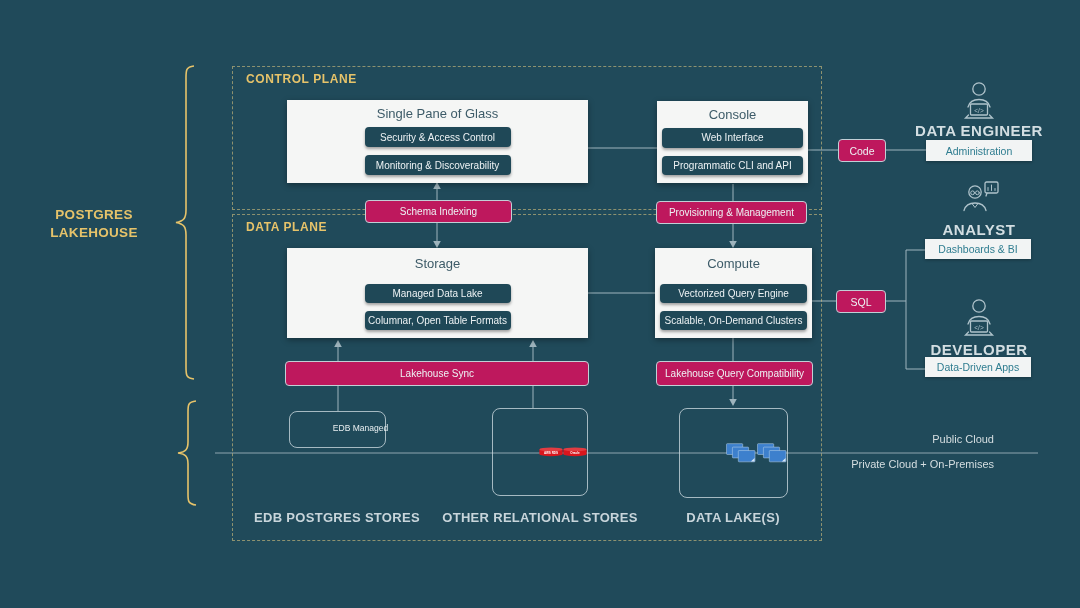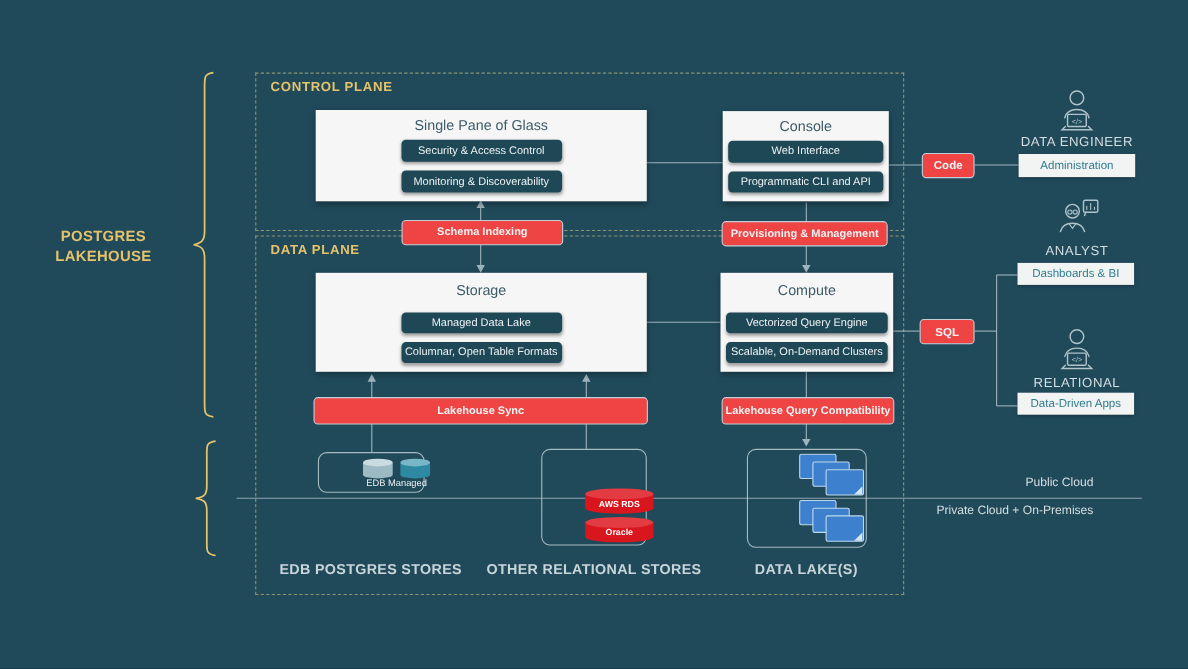--- a/index.html
+++ b/index.html
@@ -11,29 +11,29 @@
   .side-label{position:absolute;width:140px;text-align:center;color:#E6C36A;font-weight:bold;
               font-size:13.5px;line-height:18px;letter-spacing:0.3px;z-index:3;}
   .panel{position:absolute;background:#F5F6F5;border-radius:0;display:flex;flex-direction:column;
          align-items:center;box-shadow:0 2px 6px rgba(0,0,0,0.35);z-index:3;padding-top:5px;box-sizing:border-box;}
   .panel-title{font-size:13px;color:#3D5B68;line-height:18px;margin-bottom:4px;}
   .panel--tall{padding-top:7px;}
   .panel--tall .panel-title{margin-bottom:11px;}
   .chip{width:146px;height:22px;background:#1F4857;border-radius:4px;color:#EDF2F4;font-size:10px;
         display:flex;align-items:center;justify-content:center;margin-bottom:8px;
         box-shadow:0 2px 3px rgba(0,0,0,0.35);white-space:nowrap;}
-  .obox{position:absolute;border:1px solid #C2CFD6;border-radius:4px;background:#ef4444;color:#EDF2F4;
-        font-size:10px;display:flex;align-items:center;justify-content:center;z-index:3;box-sizing:border-box;white-space:nowrap;font-weight:bold;}
+  .obox{position:absolute;border:1px solid #C2CFD6;border-radius:4px;background:#be185d;color:#EDF2F4;
+        font-size:10px;display:flex;align-items:center;justify-content:center;z-index:3;box-sizing:border-box;white-space:nowrap;}
   .appbox{position:absolute;background:#F2F4F4;color:#2F7D90;font-size:10.5px;display:flex;align-items:center;
           justify-content:center;z-index:3;box-shadow:0 1px 3px rgba(0,0,0,0.3);white-space:nowrap;}
-  .rolelabel{position:absolute;width:160px;text-align:center;color:#D3DEE2;font-size:12px;font-weight:normal;
+  .rolelabel{position:absolute;width:160px;text-align:center;color:#D3DEE2;font-size:15px;font-weight:bold;
              letter-spacing:0.5px;z-index:3;}
   .icon{position:absolute;z-index:3;}
   .storebox{position:absolute;border:1px solid rgba(200,214,220,0.8);border-radius:8px;z-index:3;
-            display:flex;flex-direction:column;align-items:center;justify-content:center;box-sizing:border-box;padding-left:46px;}
+            display:flex;flex-direction:row;align-items:center;justify-content:center;box-sizing:border-box;padding-left:46px;}
   .storelabel{color:#E9EFF1;font-size:8.5px;margin-top:-3px;white-space:nowrap;}
   .grouplabel{position:absolute;width:200px;text-align:center;color:#C8D5DB;font-size:13px;font-weight:bold;
               letter-spacing:0.3px;z-index:3;}
   .deploylabel{position:absolute;left:777px;width:217px;text-align:right;color:#D5DEE1;font-size:11px;z-index:3;}
 </style>
 </head>
 <body>
 
 <div class="canvas">
 
@@ -135,21 +135,21 @@
 
   <svg class="icon" style="left:956px;top:297px" width="46" height="42" viewBox="0 0 46 42">
     <g stroke="#AFC3CB" stroke-width="1.3" fill="none" stroke-linecap="round">
       <circle cx="23" cy="9" r="6.2"></circle>
       <path d="M12 27 Q14 19.5 23 19.5 Q32 19.5 34 27"></path>
       <rect x="14.5" y="24" width="17" height="11" rx="1"></rect>
       <path d="M12.5 35 L9.5 38 H36.5 L33.5 35"></path>
     </g>
     <text x="23" y="32.5" font-size="6.5" fill="#AFC3CB" text-anchor="middle" font-family="Liberation Sans, sans-serif">&lt;/&gt;</text>
   </svg>
-  <div class="rolelabel" style="left:899px;top:341px">RELATIONAL</div>
+  <div class="rolelabel" style="left:899px;top:341px">DEVELOPER</div>
   <div class="appbox" style="left:925px;top:357px;width:106px;height:20px">Data-Driven Apps</div>
 
   <div class="storebox" style="left:289px;top:411px;width:97px;height:37px">
     <svg width="64" height="21" viewBox="0 0 64 21">
       <path d="M1 4.5 V15.5 A13.5 3.5 0 0 0 28 15.5 V4.5" fill="#9CBAC4"></path>
       <ellipse cx="14.5" cy="4.5" rx="13.5" ry="3.5" fill="#C9DAE0"></ellipse>
       <path d="M35 4.5 V15.5 A13.5 3.5 0 0 0 62 15.5 V4.5" fill="#2E89A3"></path>
       <ellipse cx="48.5" cy="4.5" rx="13.5" ry="3.5" fill="#79B6C6"></ellipse>
     </svg>
     <div class="storelabel">EDB Managed</div>

